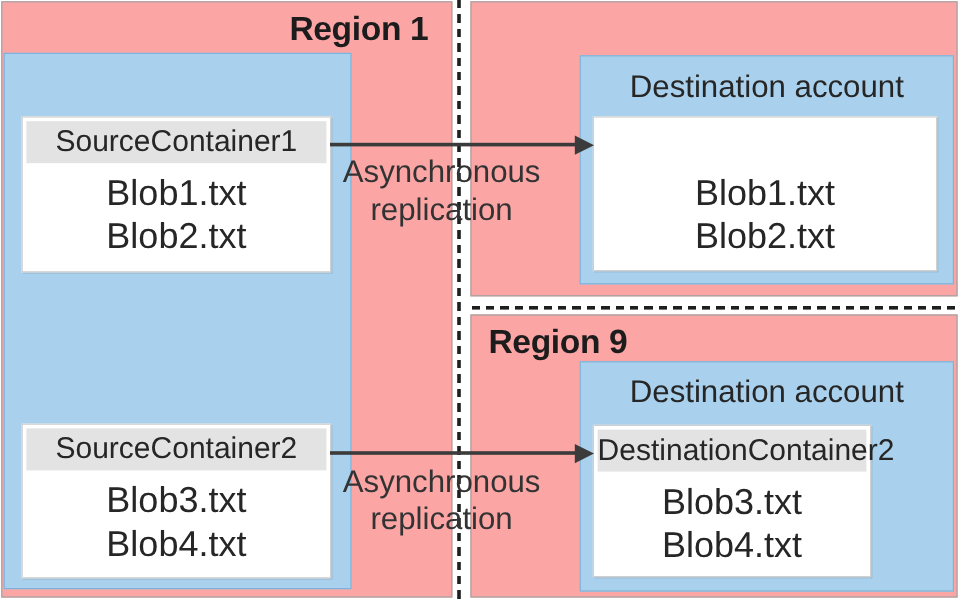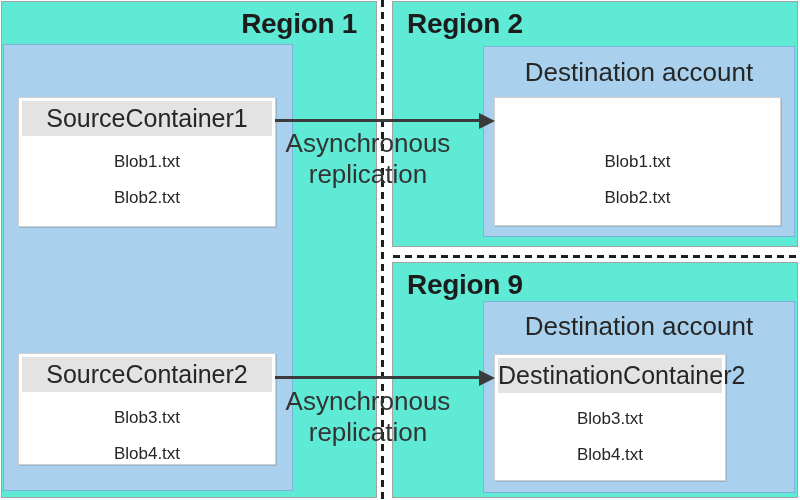--- a/index.html
+++ b/index.html
@@ -2,21 +2,21 @@
 <html><head>
 <meta charset="utf-8">
 <style>
   html,body{margin:0;padding:0;background:#ffffff;}
   #stage{
     position:relative;width:800px;height:500px;background:#ffffff;overflow:hidden;
     font-family:"Liberation Sans","DejaVu Sans",sans-serif;color:#262626;
     -webkit-font-smoothing:antialiased;
   }
   .region{
-    position:absolute;background:#5eead4;border:1.5px solid #a3a3a3;box-sizing:border-box;text-decoration:underline;
+    position:absolute;background:#fca5a5;border:1.5px solid #a3a3a3;box-sizing:border-box;text-decoration:underline;
   }
   .region-title{
     position:absolute;font-size:28px;font-weight:700;color:#1c1c1c;line-height:36px;
     letter-spacing:-0.3px;white-space:nowrap;
   }
   .account{
     position:absolute;background:#a9d0ec;border:1.5px solid #7eb2d8;box-sizing:border-box;
   }
   .account-title{
     position:absolute;left:0;right:0;text-align:center;font-size:26px;line-height:34px;
@@ -24,21 +24,21 @@
   }
   .container-box{
     position:absolute;background:#ffffff;border:1px solid #cfcfcf;box-sizing:border-box;
     box-shadow:1px 1px 0 rgba(0,0,0,0.12);
   }
   .container-header{
     position:absolute;left:3px;right:3px;top:3px;height:35px;background:#e3e3e3;
     text-align:center;font-size:25px;line-height:35px;color:#262626;white-space:nowrap;
   }
   .blob-line{
-    position:absolute;left:0;right:0;height:36px;text-align:center;font-size:17px;
+    position:absolute;left:0;right:0;height:36px;text-align:center;font-size:30px;
     line-height:36px;color:#262626;white-space:nowrap;
   }
   .blob-line.b1{top:46px;}
   .blob-line.b2{top:82px;}
   .dashed-v{
     position:absolute;left:381px;top:0;width:3px;height:500px;
     background:repeating-linear-gradient(180deg,#1e1e1e 0 7px,transparent 7px 12px);
   }
   .dashed-h{
     position:absolute;left:393px;top:255px;width:407px;height:3px;
@@ -65,30 +65,29 @@
     <div class="region-title" style="top:4px;right:19px;">Region 1</div>
 
     <div class="account" style="left:1px;top:42px;width:290px;height:447px;">
 
       <div class="container-box" style="left:14px;top:52px;width:258px;height:130px;">
         <div class="container-header">SourceContainer1</div>
         <div class="blob-line b1">Blob1.txt</div>
         <div class="blob-line b2">Blob2.txt</div>
       </div>
 
-      <div class="container-box" style="left:14px;top:308px;width:258px;height:112px;">
+      <div class="container-box" style="left:14px;top:308px;width:258px;height:129px;">
         <div class="container-header">SourceContainer2</div>
         <div class="blob-line b1">Blob3.txt</div>
         <div class="blob-line b2">Blob4.txt</div>
       </div>
     </div>
   </div>
 
   <div class="region" style="left:392px;top:1px;width:406px;height:246px;">
-    <div class="region-title" style="top:4px;left:14px;">Region 2</div>
 
     <div class="account" style="left:90px;top:44px;width:312px;height:191px;">
       <div class="account-title" style="top:8px;">Destination account</div>
 
       <div class="container-box" style="left:10px;top:50px;width:287px;height:129px;">
         <div class="blob-line b1">Blob1.txt</div>
         <div class="blob-line b2">Blob2.txt</div>
       </div>
     </div>
   </div>

